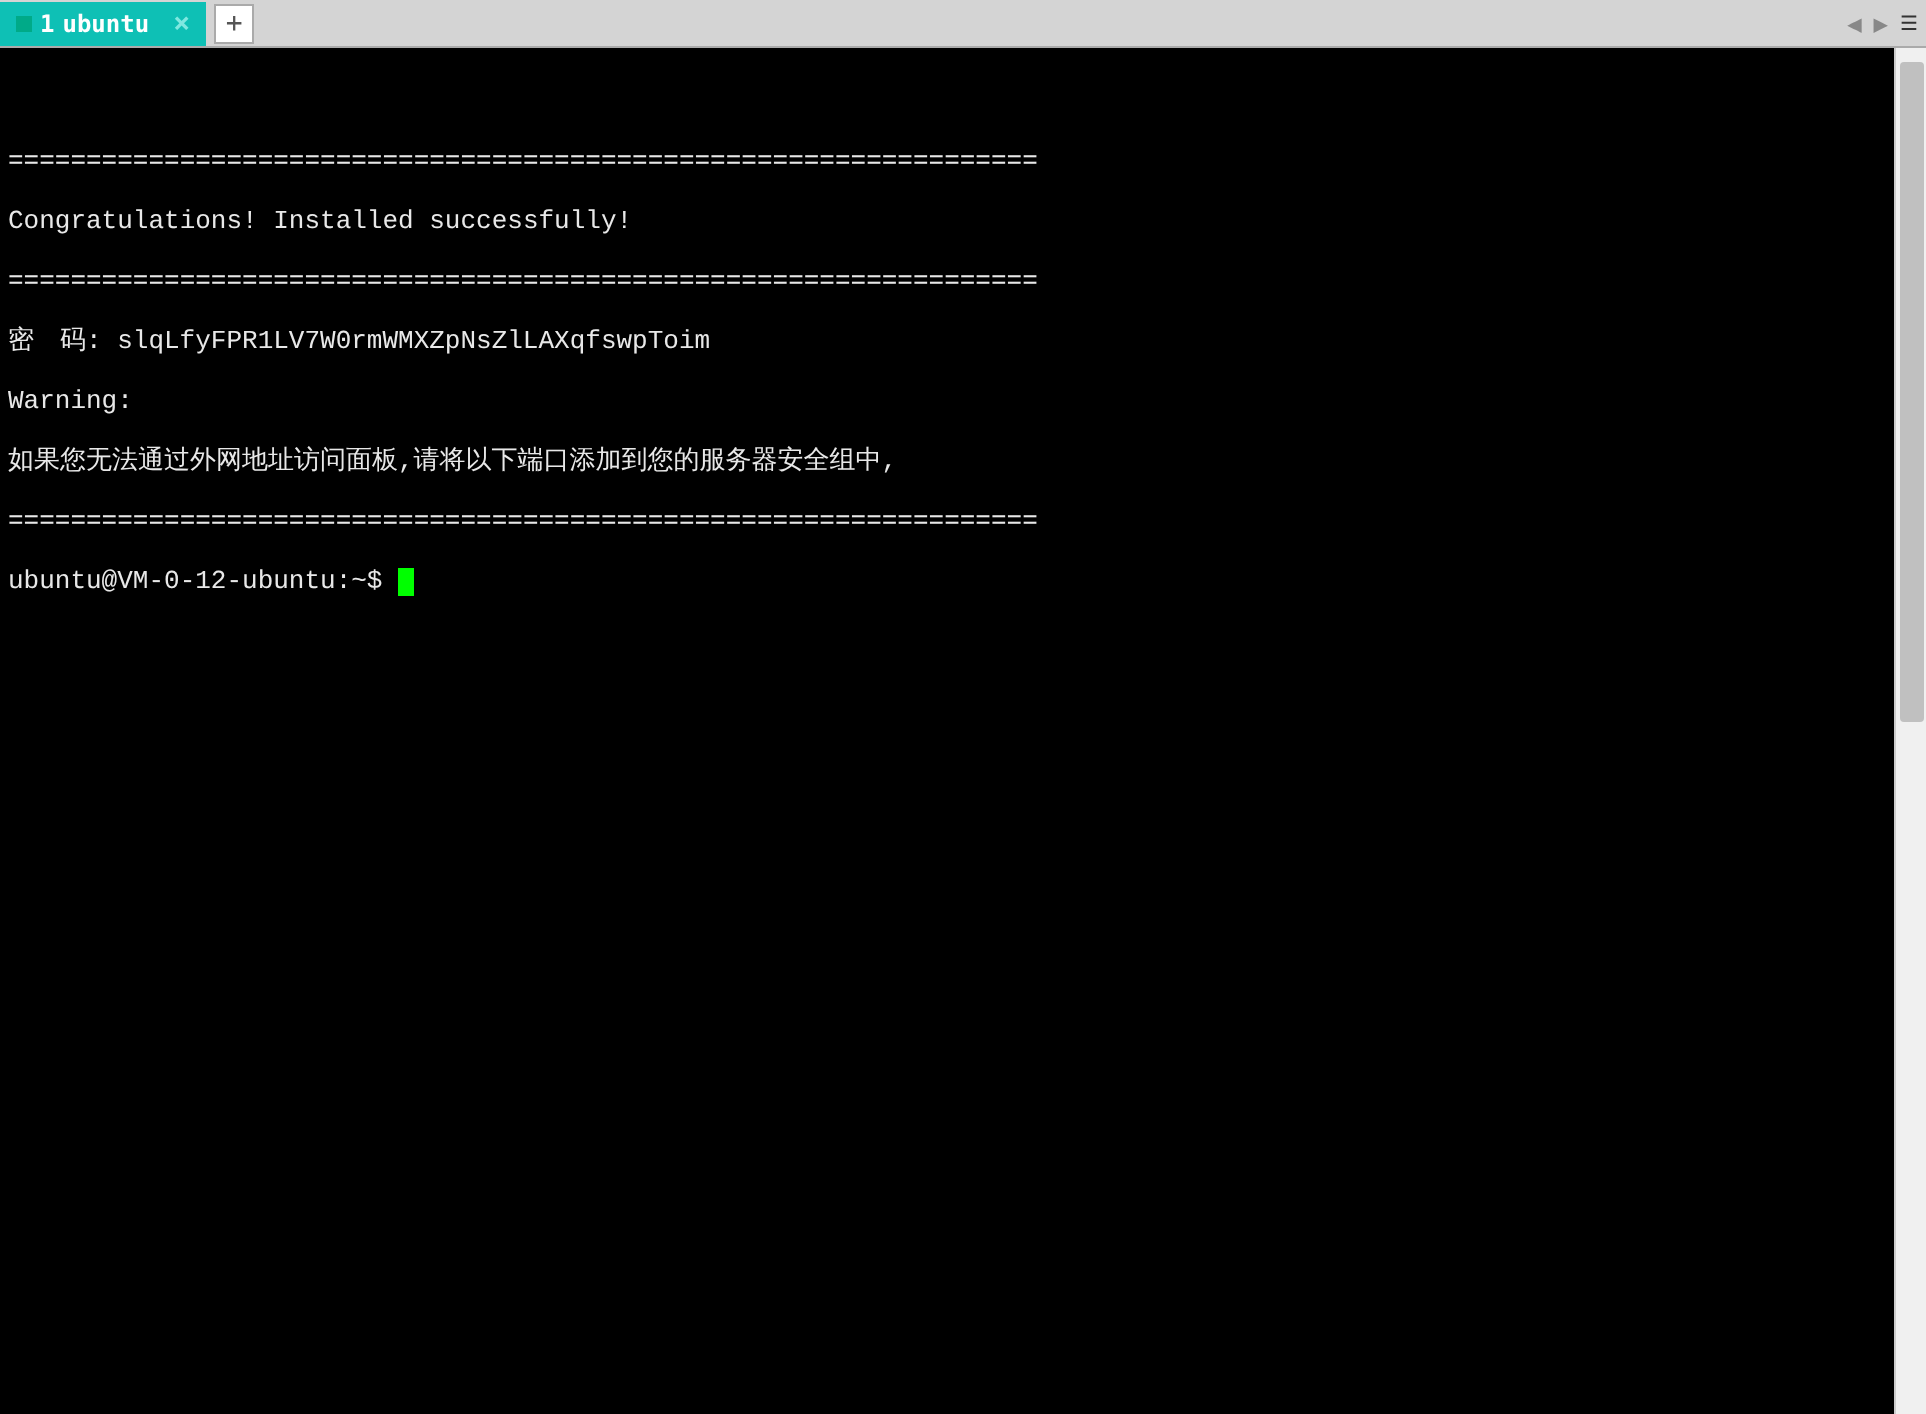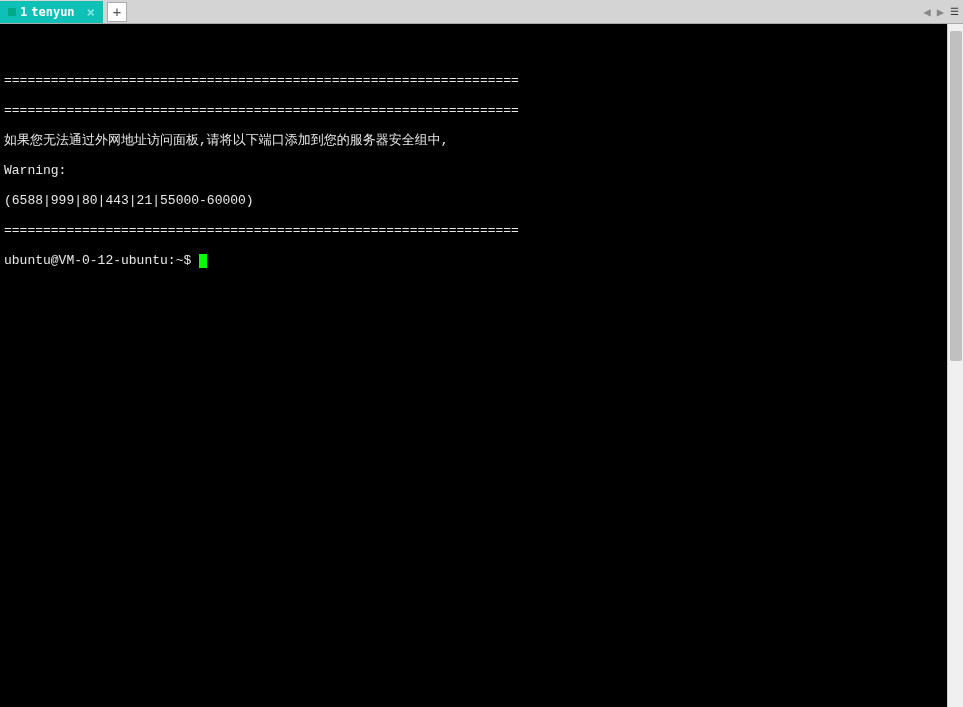--- a/index.html
+++ b/index.html
@@ -142,41 +142,42 @@
     .scrollbar-arrow-up { top: 0; }
     .scrollbar-arrow-down { bottom: 0; }
   </style>
 </head>
 <body>
 
 <div class="tab-bar">
   <div class="tab">
     <span class="tab-indicator"></span>
     <span>1</span>
-    <span>tenyun</span>
+    <span>ubuntu</span>
     <span class="tab-close">×</span>
   </div>
   <div class="new-tab-btn">
     <span>+</span>
   </div>
   <div class="tab-right-controls">
     <span class="arrow-btn">◀</span>
     <span class="arrow-btn">▶</span>
     <span class="menu-btn">☰</span>
   </div>
 </div>
 
 <div class="terminal-wrapper">
   <div class="terminal">
 <div class="terminal-line"> </div>
 <div class="terminal-line">==================================================================</div>
+<div class="terminal-line">Congratulations! Installed successfully!</div>
 <div class="terminal-line">==================================================================</div>
+<div class="terminal-line">密　码: slqLfyFPR1LV7W0rmWMXZpNsZlLAXqfswpToim</div>
+<div class="terminal-line">Warning:</div>
 <div class="terminal-line">如果您无法通过外网地址访问面板,请将以下端口添加到您的服务器安全组中,</div>
-<div class="terminal-line">Warning:</div>
-<div class="terminal-line">(6588|999|80|443|21|55000-60000)</div>
 <div class="terminal-line">==================================================================</div>
 <div class="terminal-line"><span class="prompt-user">ubuntu@VM-0-12-ubuntu:~$ </span><span class="cursor"></span></div>
   </div>
   <div class="scrollbar-v">
     <div class="scrollbar-arrow-up"></div>
     <div class="scrollbar-thumb"></div>
     <div class="scrollbar-arrow-down"></div>
   </div>
 </div>
 

